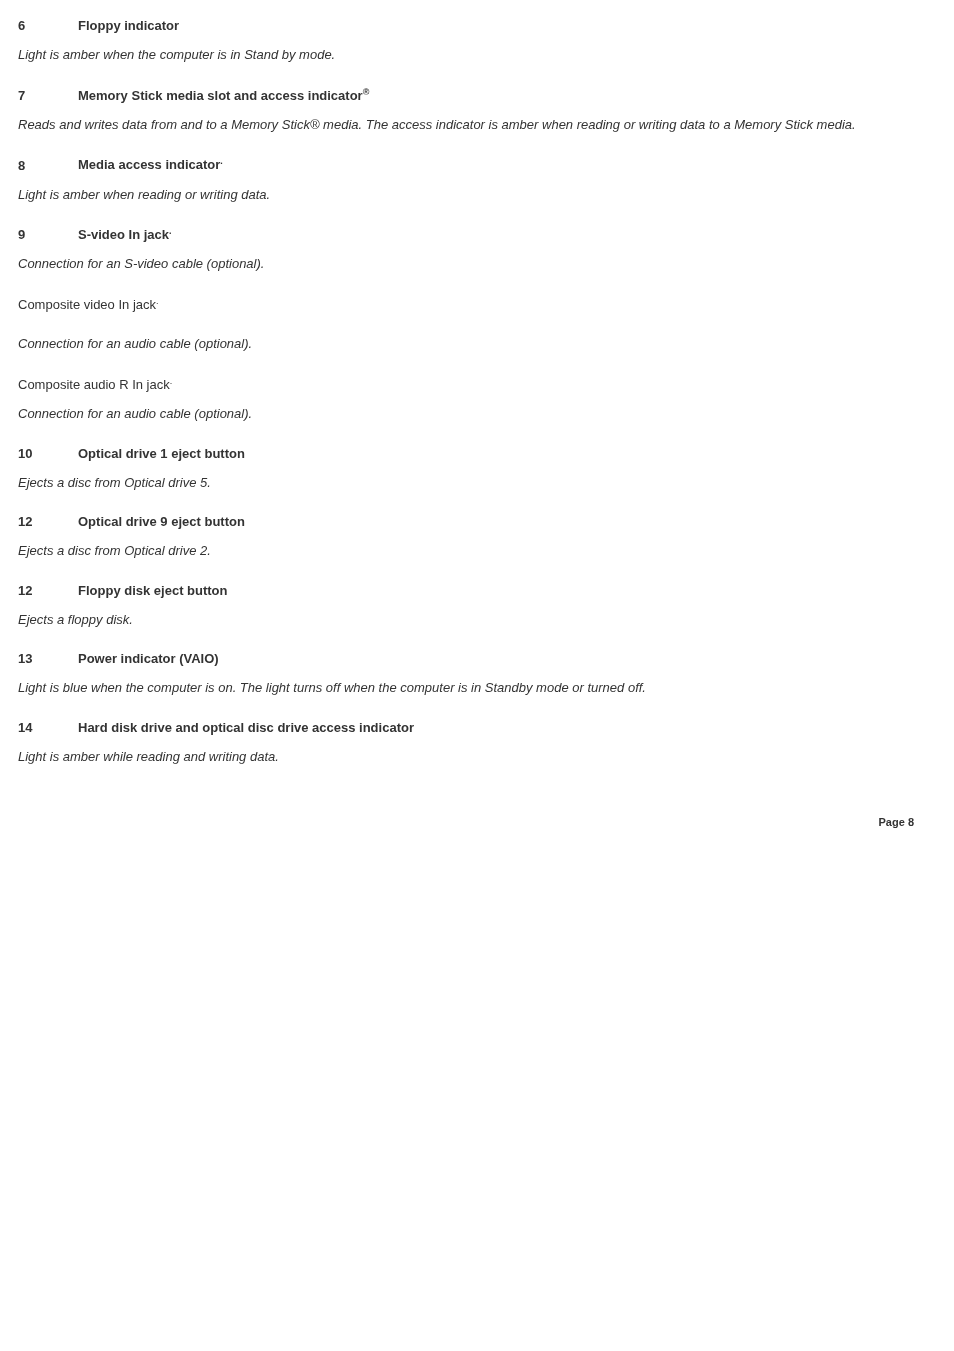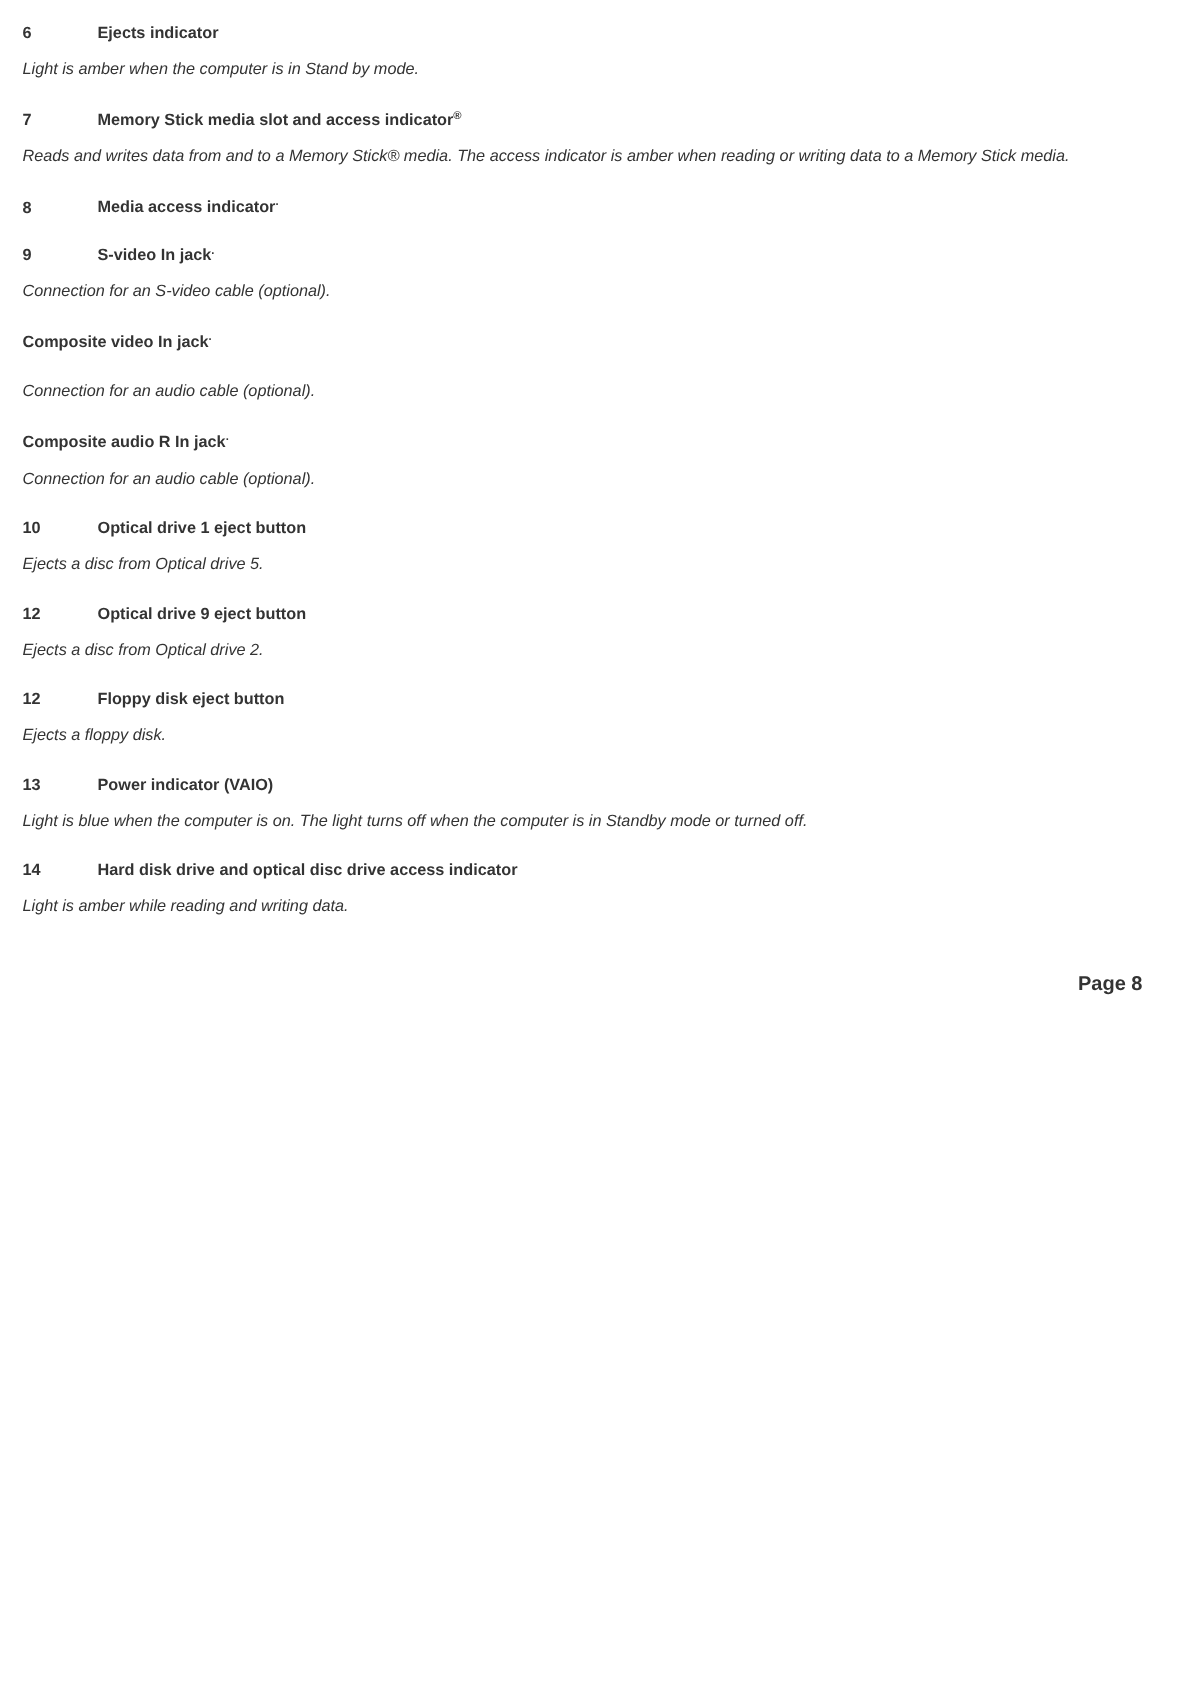--- a/index.html
+++ b/index.html
@@ -51,69 +51,70 @@
 
     .section-body {
       margin-left: 0;
       font-size: 13px;
       line-height: 1.5;
       margin-bottom: 6px;
       font-style: italic;
     }
 
     .section-header-no-number {
-      font-weight: bold;
+      font-weight: normal;
       font-size: 13px;
       margin-bottom: 12px;
     }
 
     .section-header-no-number sup {
       font-size: 9px;
       vertical-align: super;
     }
 
     .divider-section {
       margin-bottom: 22px;
     }
 
     .page-footer {
       position: absolute;
       bottom: 20px;
       right: 40px;
-      font-size: 16px;
+      font-size: 11px;
       font-weight: bold;
       color: #333;
     }
   </style>
 </head>
 <body>
 
 <div class="page-container">
 
   <div class="section">
     <div class="section-header">
       <span class="section-number">6</span>
-      <span class="section-title">Ejects indicator</span>
+      <span class="section-title">Floppy indicator</span>
     </div>
     <div class="section-body">Light is amber when the computer is in Stand by mode.</div>
   </div>
 
   <div class="section">
     <div class="section-header">
       <span class="section-number">7</span>
       <span class="section-title">Memory Stick media slot and access indicator<sup>®</sup></span>
     </div>
     <div class="section-body">Reads and writes data from and to a Memory Stick® media. The access indicator is amber when reading or writing data to a Memory Stick media.</div>
   </div>
 
   <div class="section">
     <div class="section-header">
       <span class="section-number">8</span>
       <span class="section-title">Media access indicator<sup>.</sup></span>
     </div>
+    <div class="section-body">Light is amber when reading or writing data.</div>
   </div>
 
   <div class="section">
     <div class="section-header">
       <span class="section-number">9</span>
       <span class="section-title">S-video In jack<sup>.</sup></span>
     </div>
     <div class="section-body">Connection for an S-video cable (optional).</div>
   </div>
 

